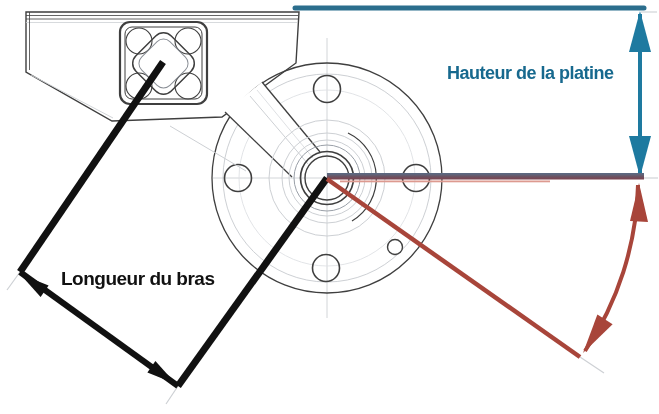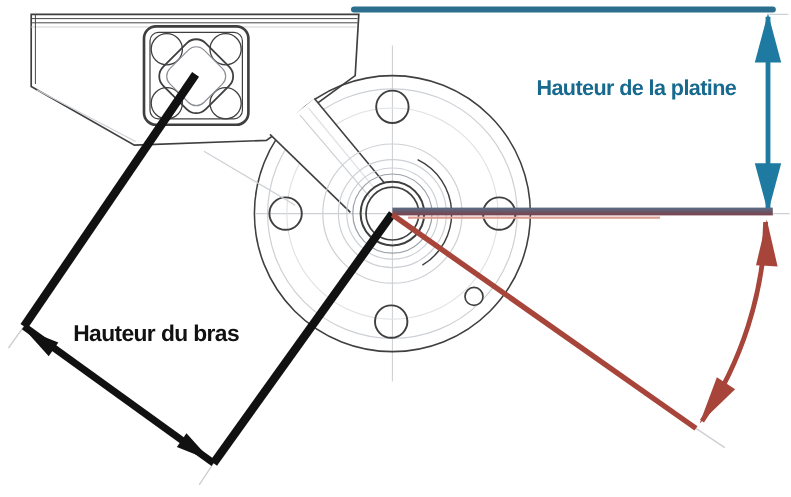--- a/index.html
+++ b/index.html
@@ -126,15 +126,15 @@
 
     <g>
       <line class="red-stroke" x1="327" y1="179" x2="580" y2="357" stroke-width="4.5"></line>
       <path class="red-stroke" d="M 638 185 A 311 311 0 0 1 585 351" stroke-width="4"></path>
       <polygon class="red-fill" points="639,183 630,221 648,222"></polygon>
       <polygon class="red-fill" points="583,353 597.4,314.4 612.6,324.3"></polygon>
     </g>
   </svg>
 
   <span class="label label-height">Hauteur de la platine</span>
-  <span class="label label-arm">Hauteur du bras</span>
+  <span class="label label-arm">Longueur du bras</span>
 
 </div>
 
 </body></html>

